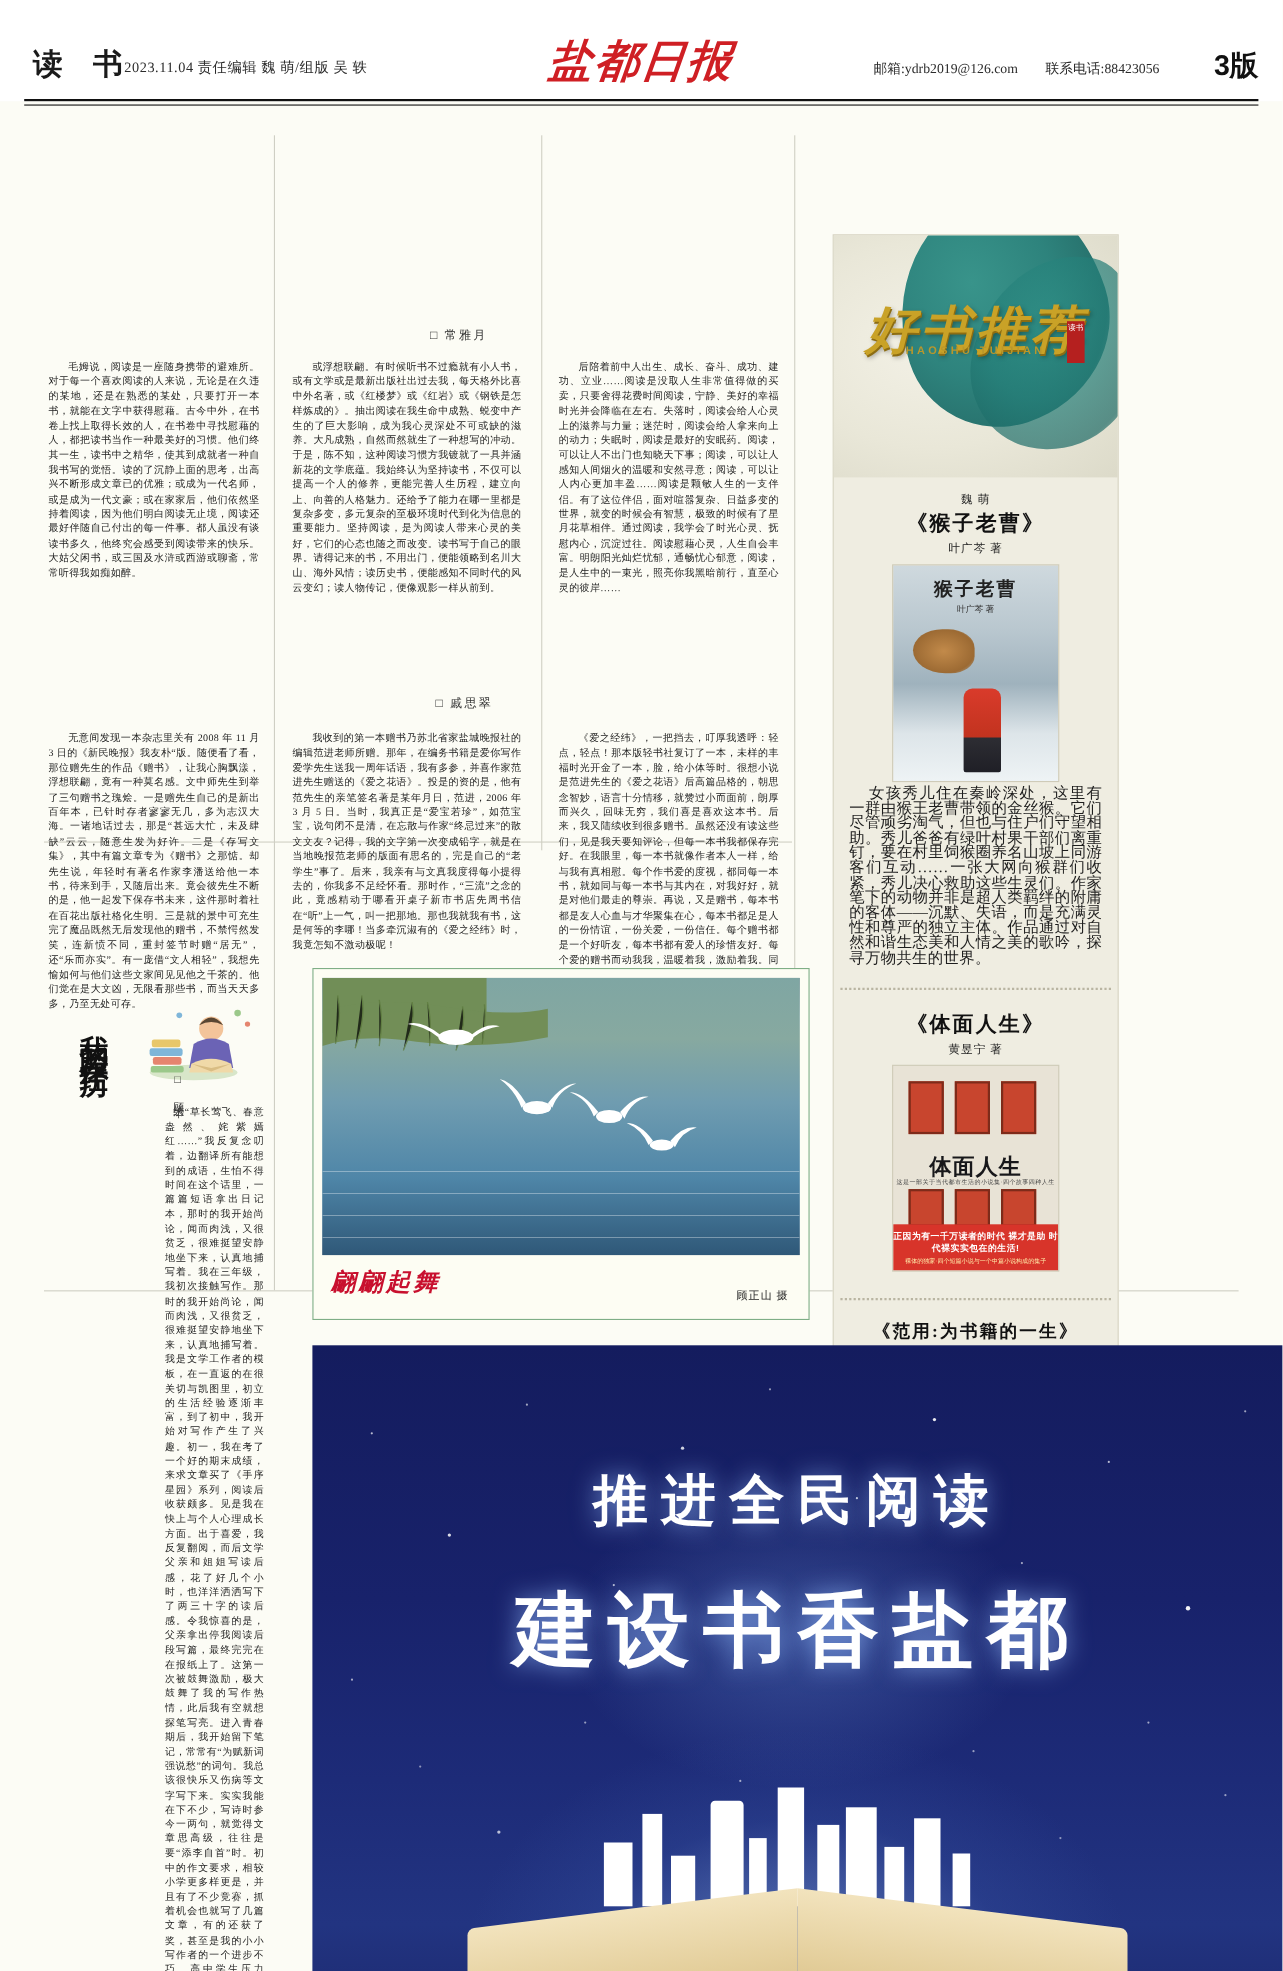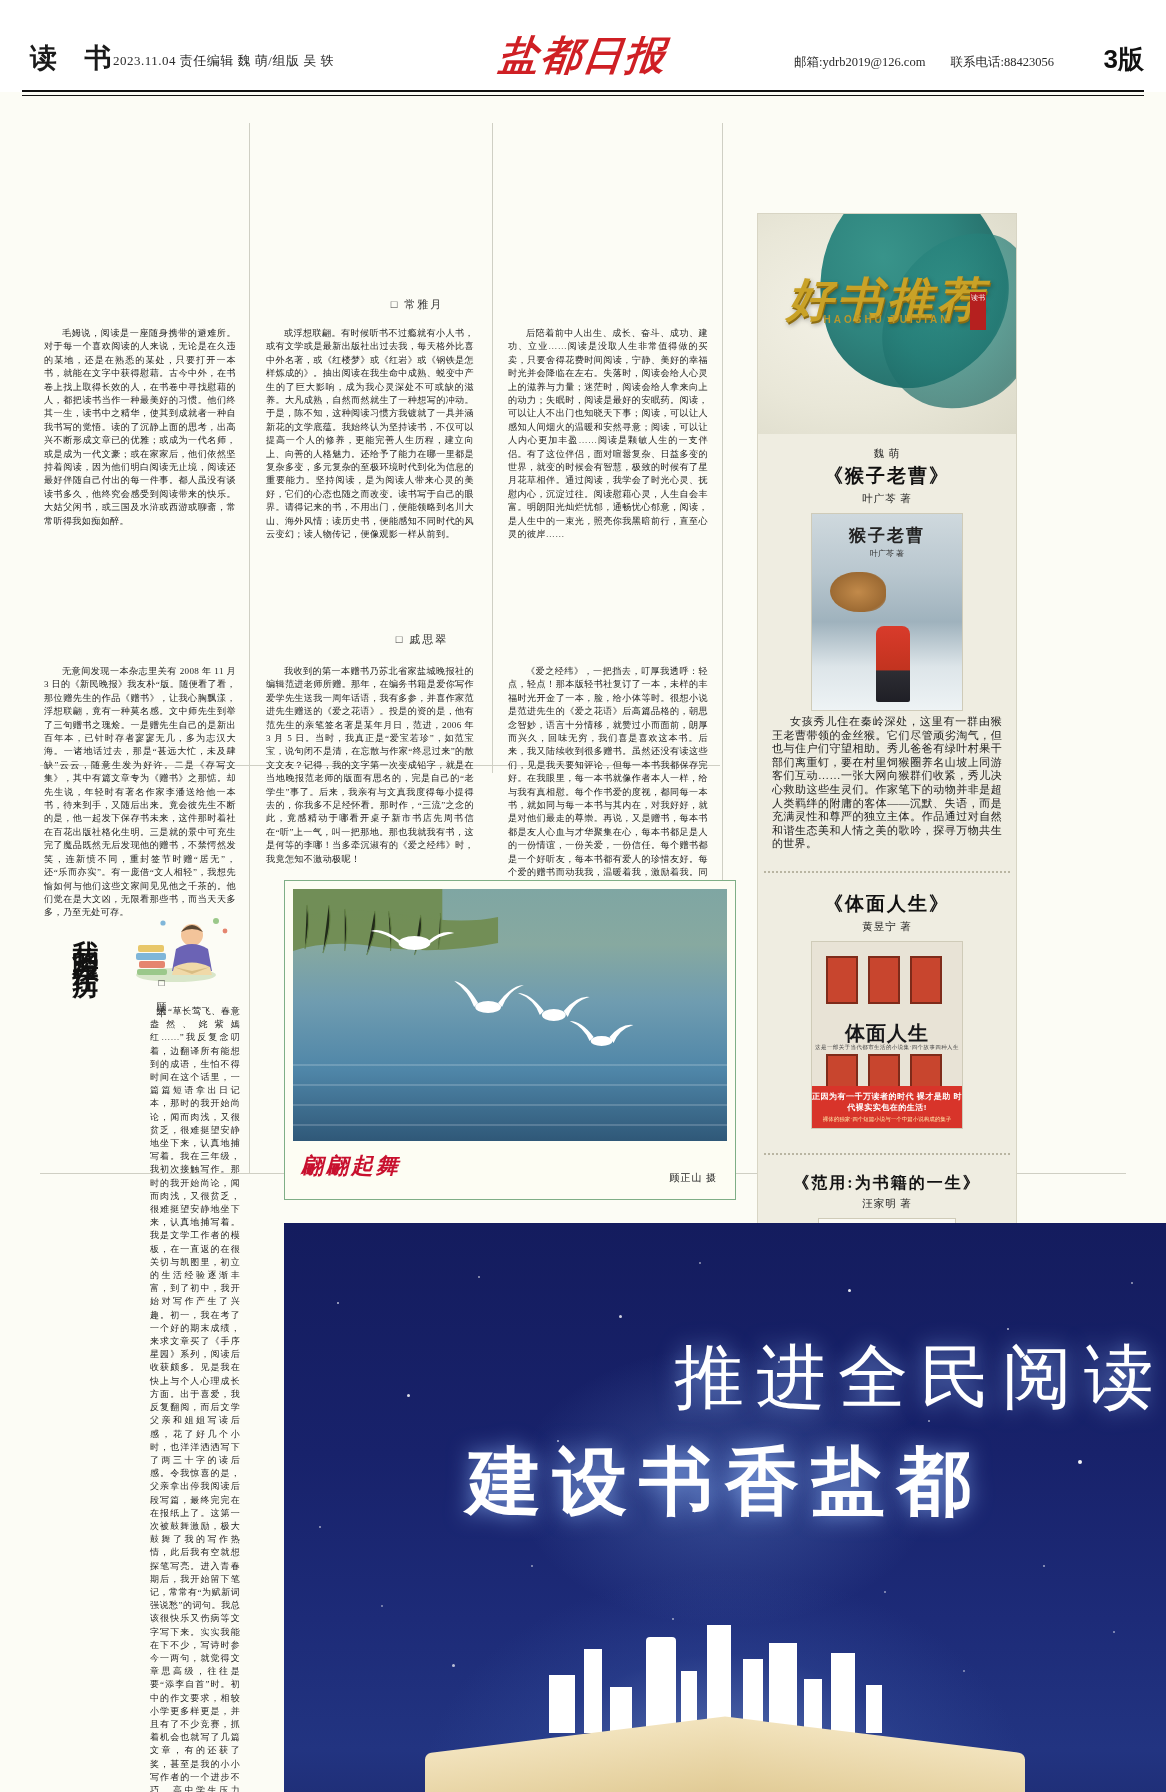--- a/index.html
+++ b/index.html
@@ -168,21 +168,21 @@
     text-align:center;font-size:10.5px;color:#222;margin:7px 0 2px 0;letter-spacing:1px;
   }
   .bk-title{
     text-align:center;font-size:19px;font-weight:bold;color:#111;
     letter-spacing:2px;margin:2px 0 3px 0;
   }
   .bk-author{
     text-align:center;font-size:10.5px;color:#222;letter-spacing:1px;margin-bottom:7px;
   }
   .bk-text{
-    font-size:11px;line-height:13.6px;color:#1d1d1d;text-align:justify;
+    font-size:14px;line-height:13.6px;color:#1d1d1d;text-align:justify;
     text-indent:18px;word-break:break-all;letter-spacing:.3px;
   }
   .bk-cover{
     margin:6px auto 4px auto;display:block;position:relative;overflow:hidden;
     border:1px solid #cfcbb8;
   }
   .dotline{
     border-top:2px dotted #b9b5a2;margin:10px 6px;
   }
 
@@ -259,23 +259,23 @@
     position:absolute;left:262px;top:1118px;width:882px;height:658px;
     overflow:hidden;
     background:
       radial-gradient(ellipse 420px 300px at 50% 86%, rgba(150,185,235,.55) 0%, rgba(60,90,170,.25) 45%, rgba(0,0,0,0) 72%),
       radial-gradient(ellipse 300px 200px at 50% 40%, rgba(110,150,220,.35) 0%, rgba(0,0,0,0) 70%),
       linear-gradient(180deg,#141c5e 0%,#18226b 35%,#1d2b78 60%,#223481 80%,#1a2568 100%);
   }
   .stars{position:absolute;left:0;top:0;width:100%;height:100%;}
   .star{position:absolute;background:#fff;border-radius:50%;}
   .bn-l1{
-    position:absolute;left:0;top:108px;width:100%;text-align:right;
-    font-family:"Liberation Serif","DejaVu Serif",serif;
-    font-size:70px;font-weight:normal;color:#fff;letter-spacing:12px;
+    position:absolute;left:0;top:108px;width:100%;text-align:center;
+    font-family:"Liberation Serif","DejaVu Serif",serif;
+    font-size:50px;font-weight:bold;color:#fff;letter-spacing:12px;
     text-shadow:0 0 22px rgba(150,190,255,.75);
   }
   .bn-l2{
     position:absolute;left:0;top:210px;width:100%;text-align:center;
     font-family:"Liberation Serif","DejaVu Serif",serif;
     font-size:74px;font-weight:bold;color:#fff;letter-spacing:12px;
     text-shadow:0 0 22px rgba(150,190,255,.75);
   }
   .skyline{
     position:absolute;left:0;bottom:148px;width:100%;height:120px;

